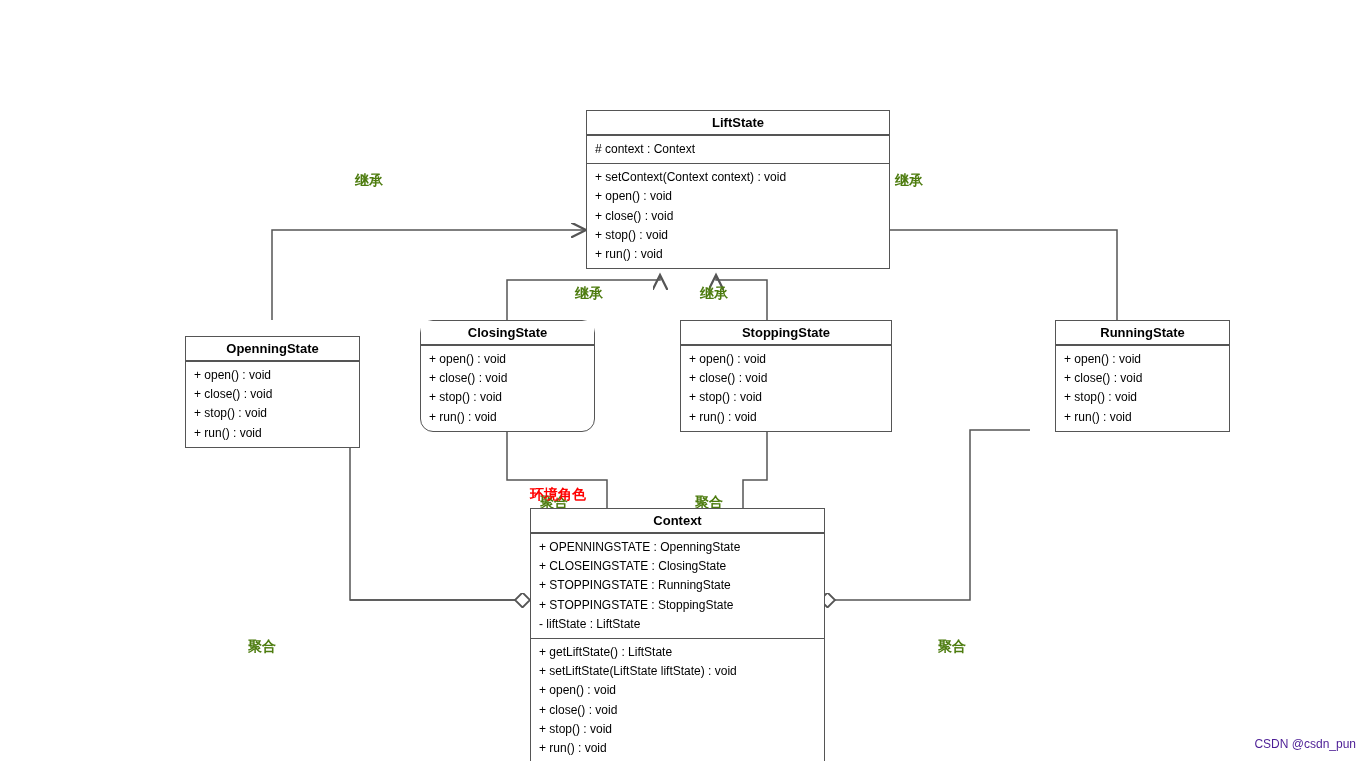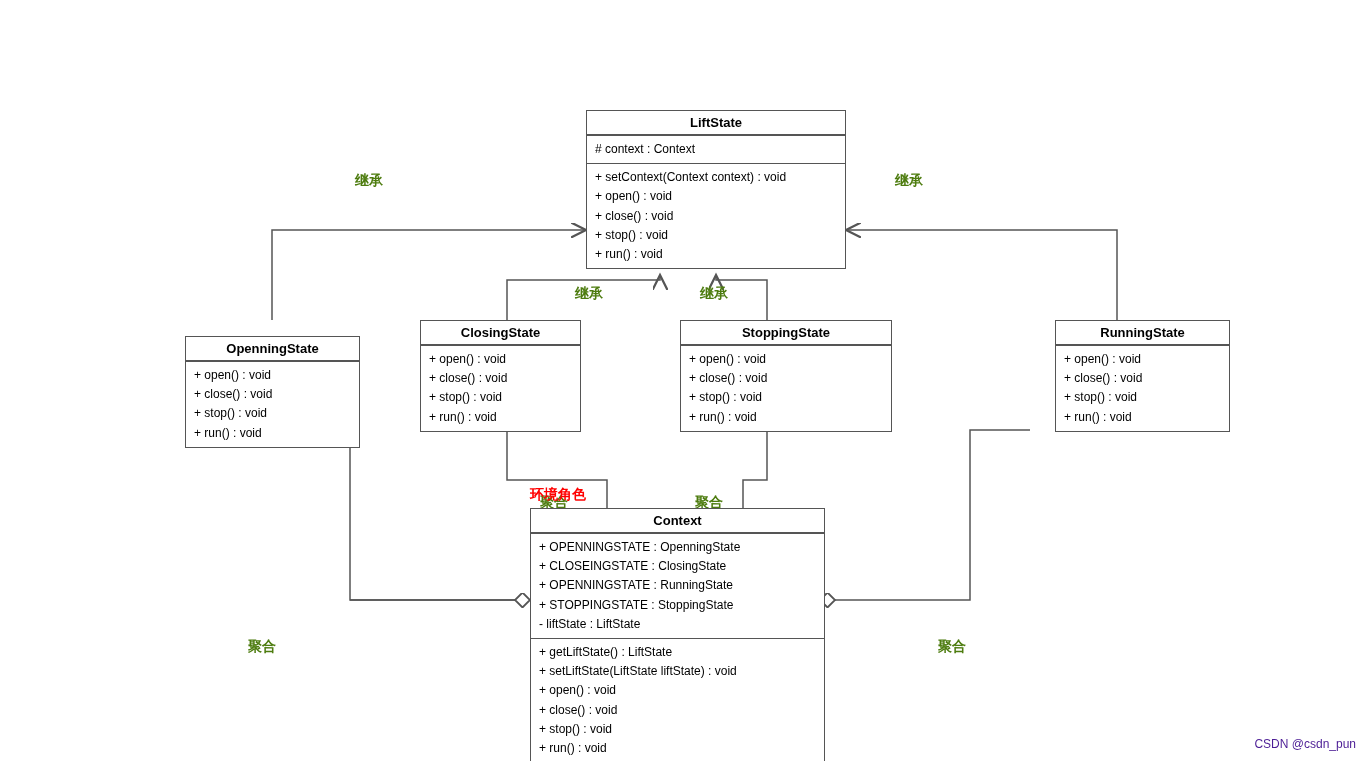--- a/index.html
+++ b/index.html
@@ -125,21 +125,21 @@
   <div class="rel-label" style="left:355px; top:172px;">继承</div>
   <div class="rel-label" style="left:895px; top:172px;">继承</div>
   <div class="rel-label" style="left:575px; top:285px;">继承</div>
   <div class="rel-label" style="left:700px; top:285px;">继承</div>
 
   <div class="rel-label" style="left:540px; top:494px;">聚合</div>
   <div class="rel-label" style="left:695px; top:494px;">聚合</div>
   <div class="rel-label" style="left:248px; top:638px;">聚合</div>
   <div class="rel-label" style="left:938px; top:638px;">聚合</div>
 
-  <div class="uml-class" style="left:586px; top:110px; width:260px;">
+  <div class="uml-class" style="left:586px; top:110px; width:304px;">
     <div class="uml-class-header">LiftState</div>
     <div class="uml-class-section">
       <div># context : Context</div>
     </div>
     <div class="uml-class-section">
       <div>+ setContext(Context context) : void</div>
       <div>+ open() : void</div>
       <div>+ close() : void</div>
       <div>+ stop() : void</div>
       <div>+ run() : void</div>
@@ -149,21 +149,21 @@
   <div class="uml-class" style="left:185px; top:320px; width:175px;margin-top:16px;">
     <div class="uml-class-header">OpenningState</div>
     <div class="uml-class-section">
       <div>+ open() : void</div>
       <div>+ close() : void</div>
       <div>+ stop() : void</div>
       <div>+ run() : void</div>
     </div>
   </div>
 
-  <div class="uml-class" style="left:420px; top:320px; width:161px;">
+  <div class="uml-class" style="left:420px; top:320px; width:175px;border-radius:13px;">
     <div class="uml-class-header">ClosingState</div>
     <div class="uml-class-section">
       <div>+ open() : void</div>
       <div>+ close() : void</div>
       <div>+ stop() : void</div>
       <div>+ run() : void</div>
     </div>
   </div>
 
   <div class="uml-class" style="left:680px; top:320px; width:212px;">
@@ -186,21 +186,21 @@
     </div>
   </div>
 
   <div style="position:absolute; left:530px; top:508px;">
     <div style="color:red; font-weight:bold; font-size:14px; position:absolute; left:0px; top:-22px;text-align:right;">环境角色</div>
     <div class="uml-class" style="position:relative; left:0; top:0; width:295px;">
       <div class="uml-class-header">Context</div>
       <div class="uml-class-section">
         <div>+ OPENNINGSTATE : OpenningState</div>
         <div>+ CLOSEINGSTATE : ClosingState</div>
-        <div>+ OPENNINGSTATE : RunningState</div>
+        <div>+ STOPPINGSTATE : RunningState</div>
         <div>+ STOPPINGSTATE : StoppingState</div>
         <div>- liftState : LiftState</div>
       </div>
       <div class="uml-class-section">
         <div>+ getLiftState() : LiftState</div>
         <div>+ setLiftState(LiftState liftState) : void</div>
         <div>+ open() : void</div>
         <div>+ close() : void</div>
         <div>+ stop() : void</div>
         <div>+ run() : void</div>

